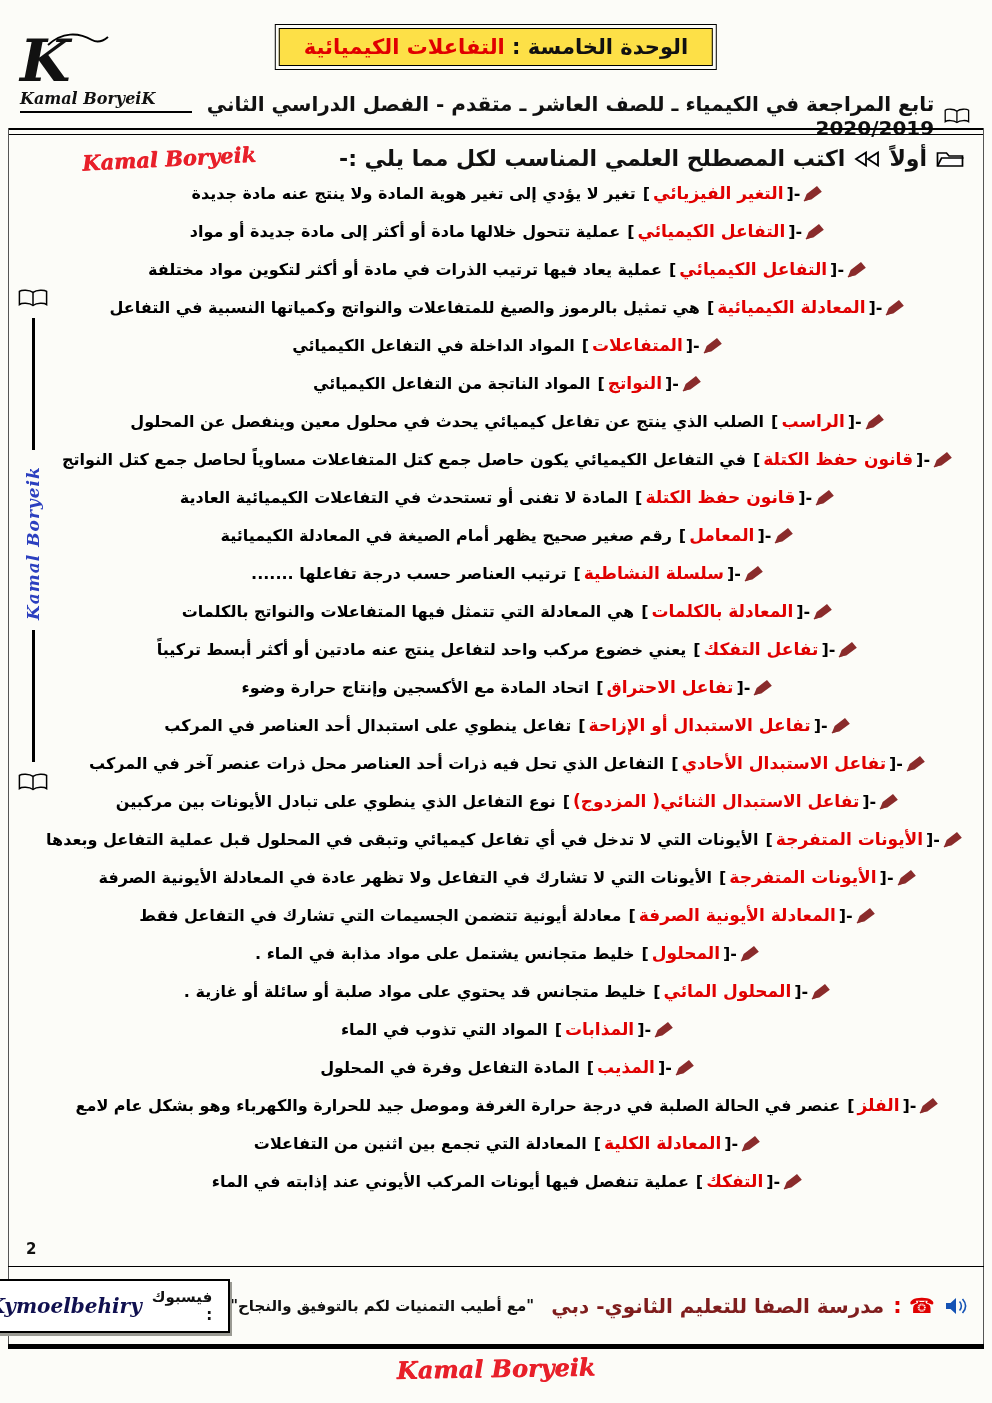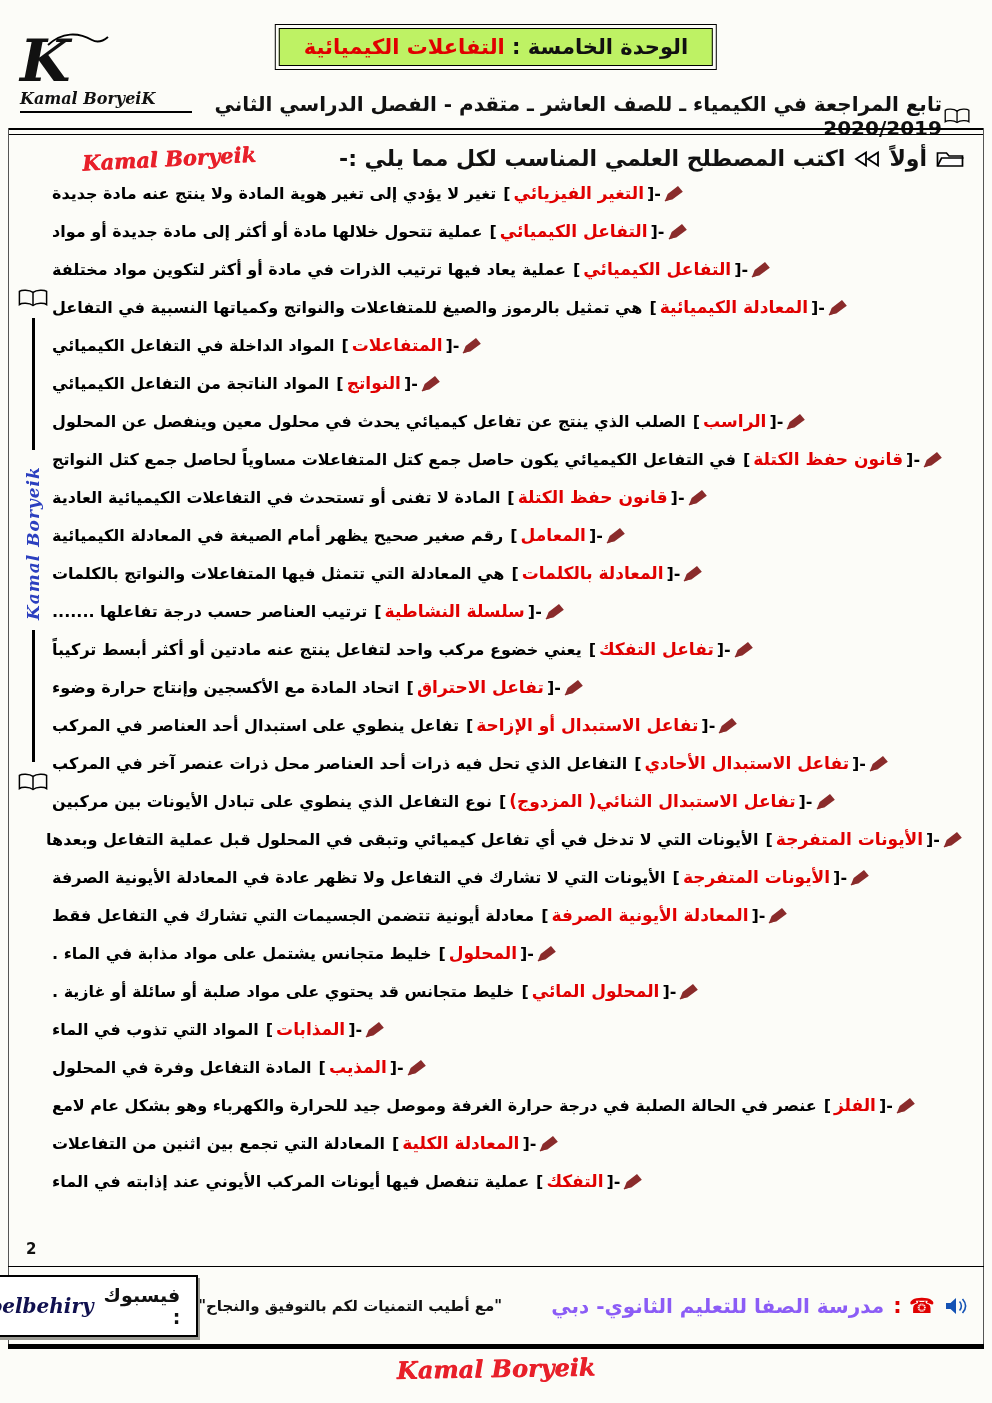--- a/index.html
+++ b/index.html
@@ -10,25 +10,25 @@
   
   .logo{position:absolute;top:34px;left:20px;width:172px;direction:ltr;text-align:left;}
   .logo .swoosh{position:absolute;top:-4px;left:26px;}
   .logo-k{font-family:"DejaVu Serif",serif;font-style:italic;font-weight:bold;
           font-size:58px;line-height:.95;}
   .logo-name{font-family:"DejaVu Serif",serif;font-style:italic;font-weight:bold;
              font-size:16px;border-bottom:2px solid #000;padding-bottom:3px;}
 
   .unit-box{position:absolute;top:28px;left:50%;transform:translateX(-50%);
             padding:6px 24px;border:1.5px solid #000;outline:1.5px solid #000;outline-offset:3px;
-            font-size:21px;font-weight:bold;background:#bef264;white-space:nowrap;}
+            font-size:21px;font-weight:bold;background:#fde047;white-space:nowrap;}
   .unit-box .red{color:#e00000;}
 
   .course-line{position:absolute;top:92px;right:22px;left:200px;display:flex;
-               align-items:center;gap:2px;font-weight:bold;font-size:20px;}
+               align-items:center;gap:10px;font-weight:bold;font-size:20px;}
   .double-rule{position:absolute;top:128px;left:8px;right:8px;height:4px;
                border-top:2.5px solid #000;border-bottom:1px solid #000;}
   .frame{position:absolute;top:128px;bottom:54px;left:8px;right:8px;
          border-left:1px solid #555;border-right:1px solid #555;pointer-events:none;}
 
   
   .left-decor{position:absolute;top:288px;left:12px;width:42px;display:flex;
               flex-direction:column;align-items:center;gap:10px;direction:ltr;}
   .vbar{width:3px;height:132px;background:#000;}
   .vscript{writing-mode:vertical-rl;transform:rotate(180deg);direction:ltr;
@@ -38,41 +38,41 @@
   
   .content{position:absolute;top:146px;right:28px;left:52px;text-align:right;}
   .title-row{display:flex;justify-content:space-between;align-items:center;padding-left:30px;}
   .title-main{display:flex;align-items:center;gap:9px;font-size:22px;font-weight:bold;white-space:nowrap;}
   .signature{color:#e8202a;font-family:"DejaVu Serif",serif;font-style:italic;font-weight:bold;}
   .top-sig{font-size:21px;transform:rotate(-3deg);margin-right:30px;
            text-shadow:.5px .5px 0 #e8202a;}
 
   .terms-list{margin-top:12px;}
   .item{font-size:16px;font-weight:bold;line-height:20px;margin-bottom:14px;
-        white-space:nowrap;text-align:left;}
+        white-space:nowrap;text-align:center;}
   .item .pen{display:inline-block;vertical-align:-3px;margin-inline-end:3px;}
   .item .lead{color:#000;}
   .item .term{color:#e00000;padding:0 3px;font-size:17px;}
   .item .closeb{color:#000;}
   .item .def{color:#000;margin-inline-start:7px;}
 
   
   .page-number{position:absolute;top:1240px;left:26px;font-size:15px;font-weight:bold;}
   .footer{position:absolute;top:1266px;left:8px;right:8px;height:78px;
           border-top:1.5px solid #000;display:flex;align-items:center;
           justify-content:space-between;padding:0 16px;box-sizing:border-box;}
   .school-group{display:flex;align-items:center;gap:9px;white-space:nowrap;}
   .phone{color:#e00000;font-size:21px;font-weight:bold;}
-  .school-name{color:#8b5cf6;font-size:20px;font-weight:bold;margin-left:32px;}
+  .school-name{color:#7f1d1d;font-size:20px;font-weight:bold;}
   .wishes{font-size:15px;font-weight:bold;margin-inline-start:8px;}
   .fb-banner{border:2px solid #000;background:#fff;box-shadow:2px 3px 0 #9a9a93;
              padding:7px 16px;display:flex;align-items:center;gap:10px;position:relative;}
   .fb-banner::before{content:"";position:absolute;left:-7px;top:4px;bottom:4px;width:6px;
              border:1.5px solid #000;background:#fff;}
-  .fb-label{font-size:19px;font-weight:bold;}
+  .fb-label{font-size:15px;font-weight:bold;}
   .fb-name{font-family:"DejaVu Serif",serif;font-style:italic;font-weight:bold;
            font-size:20px;color:#10104f;direction:ltr;}
   .thick-rule{position:absolute;top:1344px;left:8px;right:8px;height:5px;background:#000;}
   .bottom-signature{position:absolute;top:1354px;left:0;right:0;text-align:center;
            color:#e8202a;font-family:"DejaVu Serif",serif;font-style:italic;font-weight:bold;
            font-size:24px;transform:rotate(-1deg);text-shadow:.5px .5px 0 #e8202a;}
 </style>
 </head>
 <body>
 
@@ -224,30 +224,30 @@
         </svg>
       </span><span class="lead">-[</span><span class="term">المعامل</span><span class="closeb">]</span><span class="def">رقم صغير صحيح يظهر أمام الصيغة في المعادلة الكيميائية</span>
     </div>
 
     <div class="item">
       <span class="pen">
         <svg width="21" height="18" viewBox="0 0 24 20">
           <path d="M1 19 l3.2-8 L16 2 l5.5 6.5 L9.5 17.5 Z" fill="#8a2b2b"></path>
           <path d="M1 19 l6-2.2" stroke="#8a2b2b" stroke-width="1.5" fill="none"></path>
         </svg>
+      </span><span class="lead">-[</span><span class="term">سلسلة النشاطية</span><span class="closeb">]</span><span class="def">ترتيب العناصر حسب درجة تفاعلها .......</span>
+    </div>
+
+    <div class="item">
+      <span class="pen">
+        <svg width="21" height="18" viewBox="0 0 24 20">
+          <path d="M1 19 l3.2-8 L16 2 l5.5 6.5 L9.5 17.5 Z" fill="#8a2b2b"></path>
+          <path d="M1 19 l6-2.2" stroke="#8a2b2b" stroke-width="1.5" fill="none"></path>
+        </svg>
       </span><span class="lead">-[</span><span class="term">المعادلة بالكلمات</span><span class="closeb">]</span><span class="def">هي المعادلة التي تتمثل فيها المتفاعلات والنواتج بالكلمات</span>
-    </div>
-
-    <div class="item">
-      <span class="pen">
-        <svg width="21" height="18" viewBox="0 0 24 20">
-          <path d="M1 19 l3.2-8 L16 2 l5.5 6.5 L9.5 17.5 Z" fill="#8a2b2b"></path>
-          <path d="M1 19 l6-2.2" stroke="#8a2b2b" stroke-width="1.5" fill="none"></path>
-        </svg>
-      </span><span class="lead">-[</span><span class="term">سلسلة النشاطية</span><span class="closeb">]</span><span class="def">ترتيب العناصر حسب درجة تفاعلها .......</span>
     </div>
 
 
     <div class="item">
       <span class="pen">
         <svg width="21" height="18" viewBox="0 0 24 20">
           <path d="M1 19 l3.2-8 L16 2 l5.5 6.5 L9.5 17.5 Z" fill="#8a2b2b"></path>
           <path d="M1 19 l6-2.2" stroke="#8a2b2b" stroke-width="1.5" fill="none"></path>
         </svg>
       </span><span class="lead">-[</span><span class="term">تفاعل التفكك</span><span class="closeb">]</span><span class="def">يعني خضوع مركب واحد لتفاعل ينتج عنه مادتين أو أكثر أبسط تركيباً</span>

